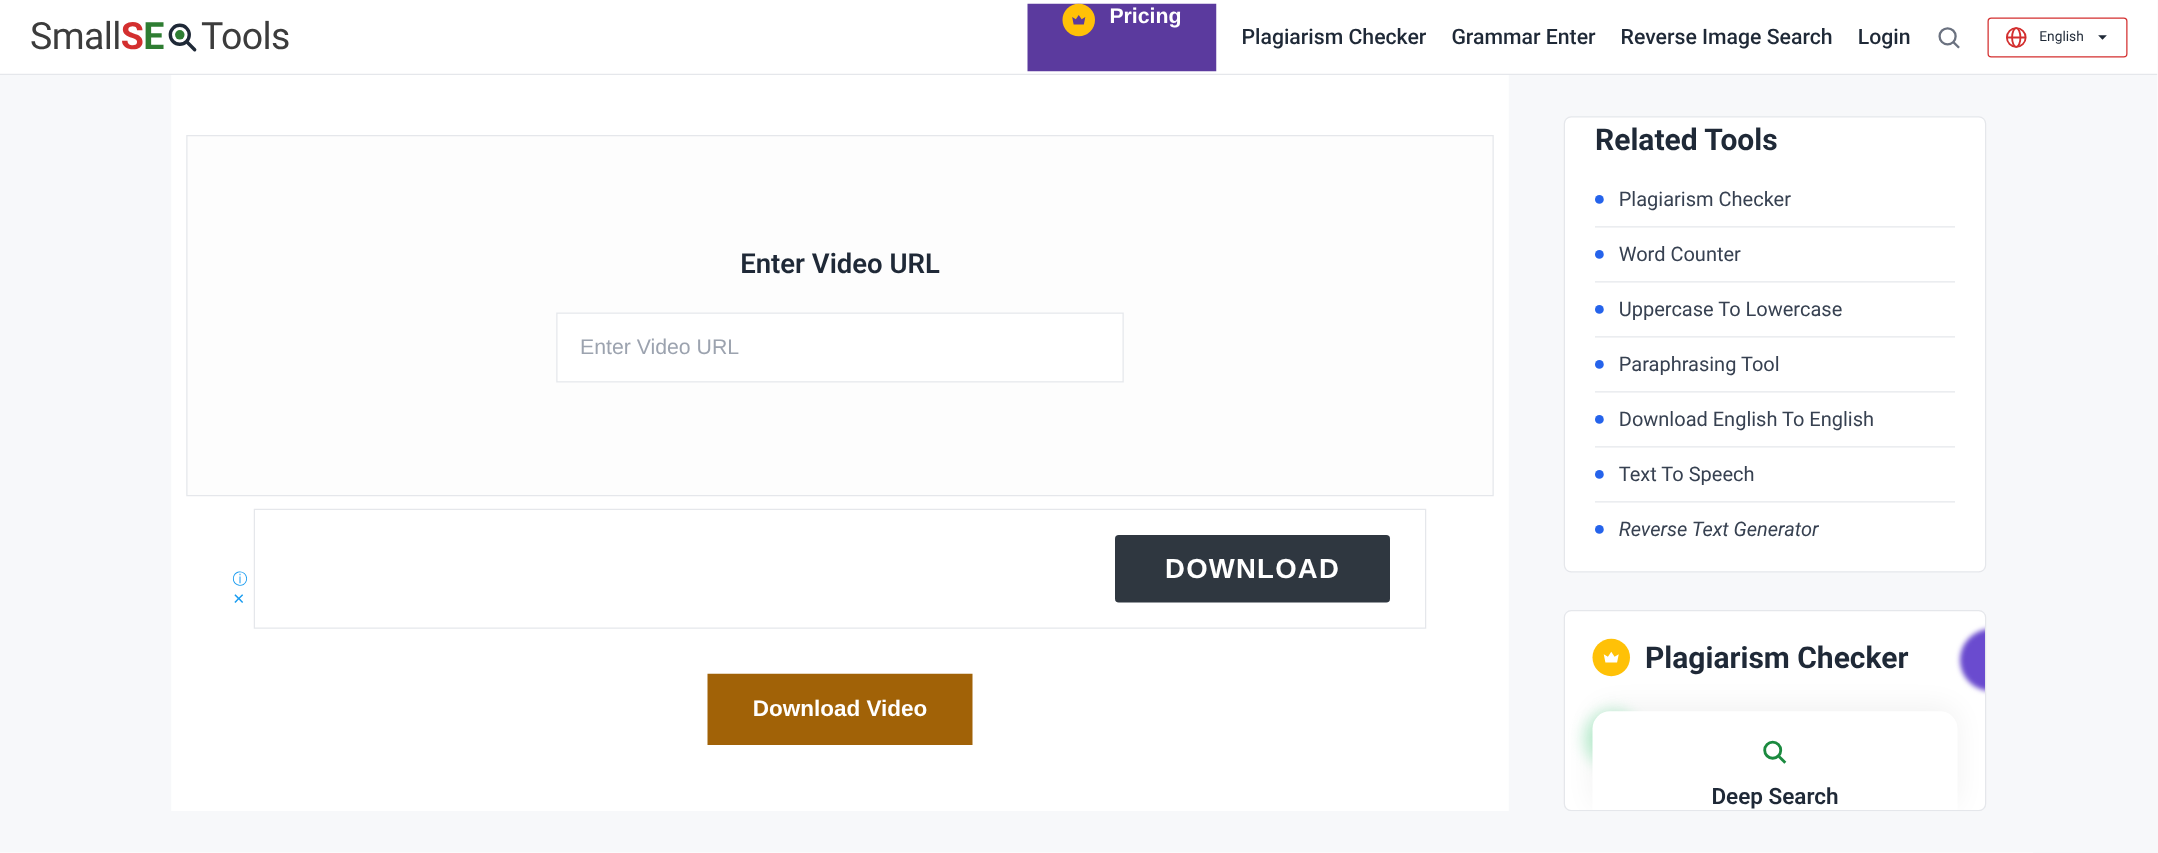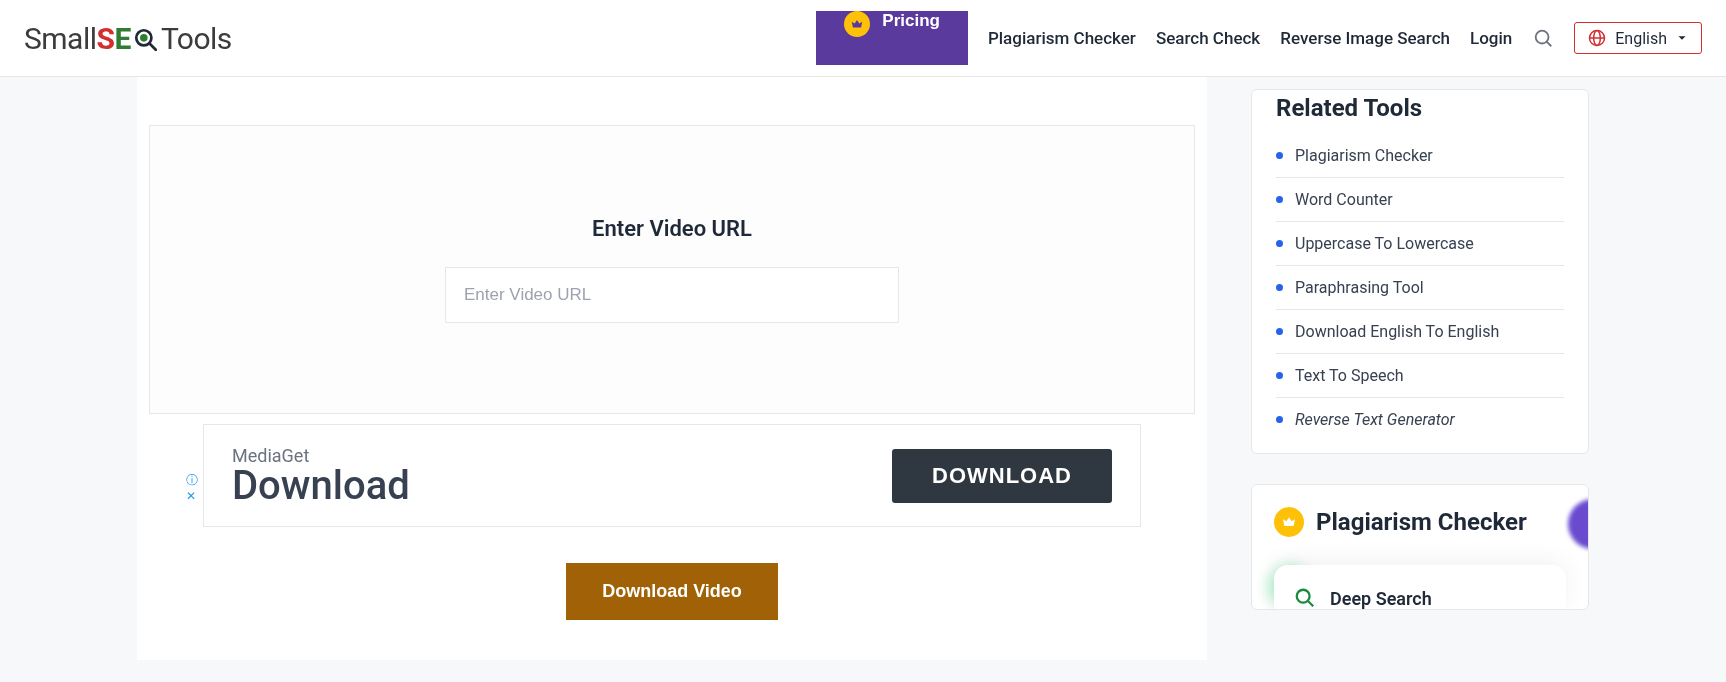--- a/index.html
+++ b/index.html
@@ -1,30 +1,30 @@
 <!DOCTYPE html>
 <html><head>
 <meta charset="utf-8">
 <style>
 * { margin: 0; padding: 0; box-sizing: border-box; }
 body { font-family: -apple-system, BlinkMacSystemFont, 'Segoe UI', Roboto, Arial, sans-serif; background: #f7f8fa; color: #1f2937; }
 
 
-.header { background: #fff; border-bottom: 1px solid #e5e7eb; height: 77px; display: flex; align-items: center; padding: 0 24px; }
+.header { background: #fff; border-bottom: 1px solid #e5e7eb; height: 60px; display: flex; align-items: center; padding: 0 24px; }
 .logo { display: flex; align-items: baseline; font-size: 30px; font-weight: 400; color: #3c3c3c; letter-spacing: -0.5px; }
 .logo .s1 { color: #3c3c3c; }
 .logo .s2 { color: #d32f2f; font-weight: 700; }
 .logo .s3 { color: #2e7d32; font-weight: 700; }
 .logo .mag { display: inline-flex; position: relative; top: 4px; margin: 0 2px; }
 .nav { margin-left: auto; display: flex; align-items: center; gap: 20px; }
 .pricing-btn { background: #5b3a9e; color: #fff; border: none; padding: 0 28px; height: 54px; display: flex; align-items: flex-start; gap: 12px; font-size: 17px; font-weight: 600; cursor: pointer; }
 .pricing-crown { width: 26px; height: 26px; border-radius: 50%; background: #ffc107; display: flex; align-items: center; justify-content: center; }
 .nav-link { color: #1f2937; text-decoration: none; font-size: 17px; font-weight: 500; cursor: pointer; }
 .search-icon { width: 22px; height: 22px; cursor: pointer; color: #6b7280; }
-.lang { border: 1px solid #d32f2f; border-radius: 3px; padding: 5px 12px; display: flex; align-items: center; gap: 8px; cursor: pointer; font-size: 16px; }
+.lang { border: 1px solid #d32f2f; border-radius: 3px; padding: 5px 12px; display: flex; align-items: center; gap: 8px; cursor: pointer; font-size: 11px; }
 .lang svg:first-child { color: #d32f2f; }
 
 
 .container { display: flex; max-width: 1500px; margin: 0 auto; gap: 44px; padding: 0 24px; }
 .main { flex: 1; background: #fff; padding: 0 12px 40px; }
 .sidebar { width: 338px; padding-top: 12px; }
 
 
 .url-box { border: 1px solid #e5e7eb; margin: 48px 0 0; padding: 90px 20px; text-align: center; background: #fdfdfd; }
 .url-box h2 { font-size: 22px; font-weight: 600; color: #1f2937; margin-bottom: 26px; }
@@ -37,33 +37,33 @@
 .ad-text .big { font-size: 40px; font-weight: 500; color: #374151; line-height: 1; }
 .ad-dl { margin-left: auto; background: #2f3740; color: #fff; border: none; padding: 14px 40px; font-size: 22px; font-weight: 600; letter-spacing: 1px; cursor: pointer; border-radius: 3px; }
 .ad-icons { position: absolute; left: -18px; top: 48px; font-size: 12px; }
 .ad-icons span { display: block; color: #1a9cf0; line-height: 1.3; cursor: pointer; }
 
 
 .dl-wrap { text-align: center; margin-top: 36px; }
 .dl-btn { background: #a16207; color: #fff; border: none; padding: 18px 36px; font-size: 18px; font-weight: 600; cursor: pointer; }
 
 
-.card { background: #fff; border: 1px solid #e5e7eb; border-radius: 6px; padding: 0 24px 12px; margin-bottom: 30px; }
+.card { background: #fff; border: 1px solid #e5e7eb; border-radius: 6px; padding: 0 24px 12px; margin-bottom: 30px; margin-top: 21px; }
 .card h3 { font-size: 24px; font-weight: 700; color: #1f2937; padding: 4px 0 12px; }
 .tool-list { list-style: none; }
 .tool-list li { padding: 12px 0; border-bottom: 1px solid #e5e7eb; display: flex; align-items: center; gap: 12px; cursor: pointer; font-size: 16px; color: #374151; }
 .tool-list li:last-child { border-bottom: none; font-style: italic; }
 .bullet { width: 7px; height: 7px; border-radius: 50%; background: #2563eb; flex-shrink: 0; }
 
 .promo { background: #fff; border: 1px solid #e5e7eb; border-radius: 6px; padding: 22px 22px 0; position: relative; overflow: hidden; }
 .promo-head { display: flex; align-items: center; gap: 12px; margin-bottom: 28px; }
 .promo-crown { width: 30px; height: 30px; border-radius: 50%; background: #ffc107; display: flex; align-items: center; justify-content: center; }
 .promo-title { font-size: 24px; font-weight: 700; color: #1f2937; }
 .promo-inner { background: #fff; border-radius: 14px 14px 0 0; box-shadow: 0 -4px 24px rgba(0,0,0,0.06); padding: 22px 20px 0; position: relative; }
-.promo-row { display: flex; align-items: center; gap: 14px; font-size: 18px; font-weight: 600; color: #1f2937; }
+.promo-row { display: flex; align-items: center; gap: 14px; font-size: 18px; font-weight: 600; color: #1f2937; flex-direction: column; }
 .blob-purple { position: absolute; right: -14px; top: 14px; width: 34px; height: 50px; background: #6a4bcf; border-radius: 30px 0 0 30px; filter: blur(2px); }
 .blob-green { position: absolute; left: 8px; top: 72px; width: 60px; height: 60px; background: radial-gradient(circle, #7de3a8 0%, rgba(125,227,168,0) 70%); border-radius: 50%; filter: blur(4px); }
 </style>
 </head>
 <body>
 
 <header class="header">
   <div class="logo">
     <span class="s1">Small</span>
     <span class="s2">S</span>
@@ -80,21 +80,21 @@
   <nav class="nav">
     <button class="pricing-btn">
       <span class="pricing-crown">
         <svg width="14" height="14" viewBox="0 0 24 24" fill="#5b3a9e">
             <path d="M5 18h14l2-10-5 3-4-6-4 6-5-3 2 10z"></path>
           </svg>
       </span>
       <span>Pricing</span>
     </button>
     <a class="nav-link">Plagiarism Checker</a>
-    <a class="nav-link">Search Check</a>
+    <a class="nav-link">Grammar Enter</a>
     <a class="nav-link">Reverse Image Search</a>
     <a class="nav-link">Login</a>
     <span class="search-icon">
       <svg width="22" height="22" viewBox="0 0 24 24" fill="none" stroke="currentColor" stroke-width="2">
           <circle cx="11" cy="11" r="7"></circle>
           <line x1="21" y1="21" x2="16" y2="16"></line>
         </svg>
     </span>
     <div class="lang">
       <svg width="20" height="20" viewBox="0 0 24 24" fill="none" stroke="currentColor" stroke-width="1.8">
@@ -114,24 +114,20 @@
   <main class="main">
     <div class="url-box">
       <h2>Enter Video URL</h2>
       <input class="url-input" type="text" placeholder="Enter Video URL" style="">
     </div>
 
     <div class="ad">
       <div class="ad-icons">
         <span>ⓘ</span>
         <span>✕</span>
-      </div>
-      <div class="ad-text">
-        <div class="brand">MediaGet</div>
-        <div class="big">Download</div>
       </div>
       <button class="ad-dl">DOWNLOAD</button>
     </div>
 
     <div class="dl-wrap">
       <button class="dl-btn">Download Video</button>
     </div>
   </main>
 
   <aside class="sidebar">

